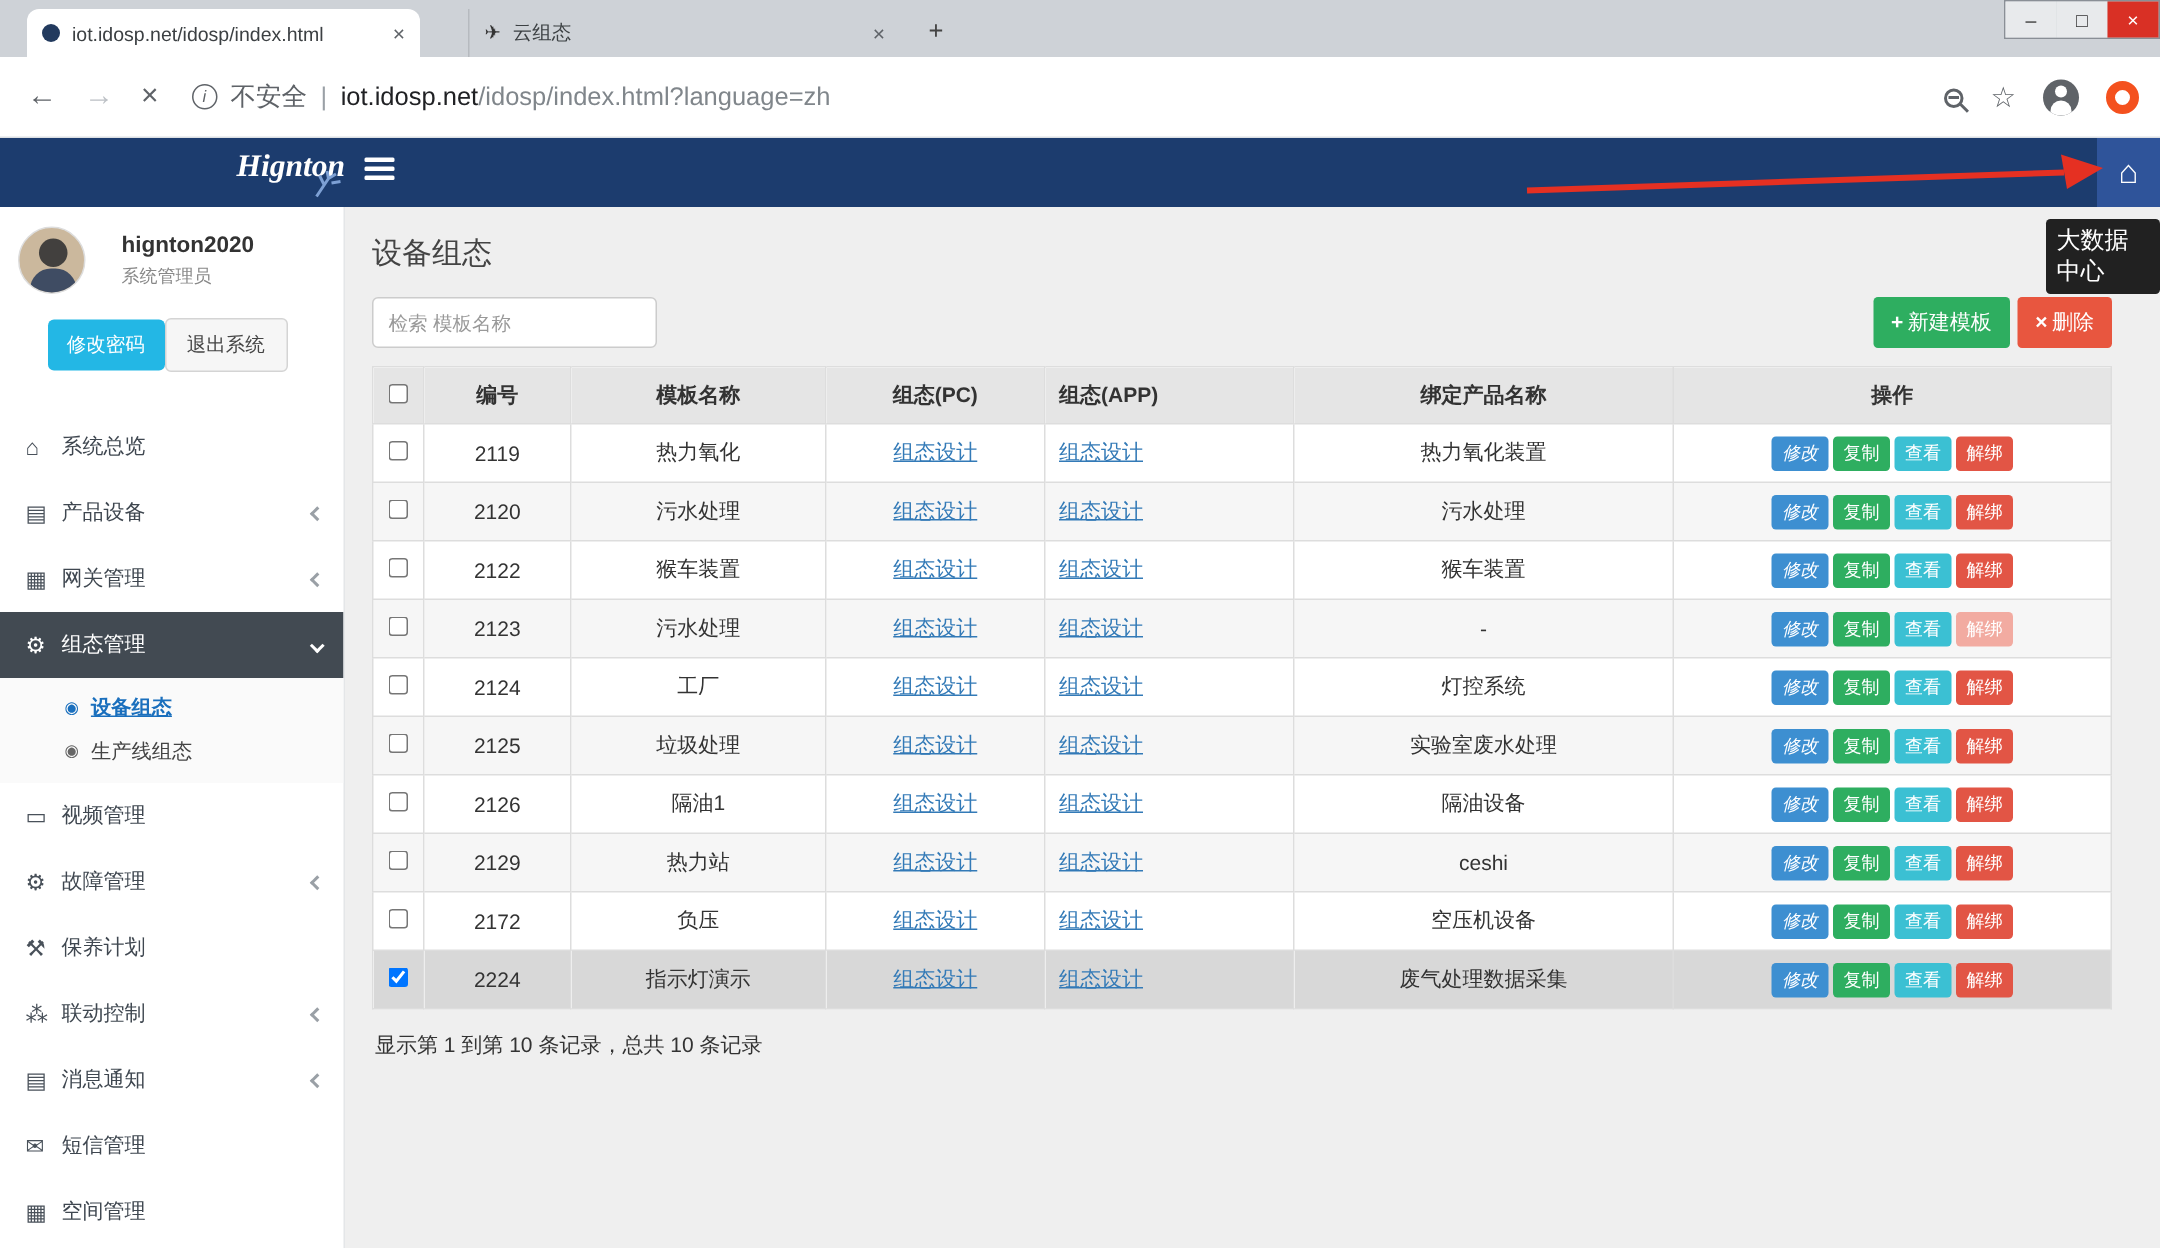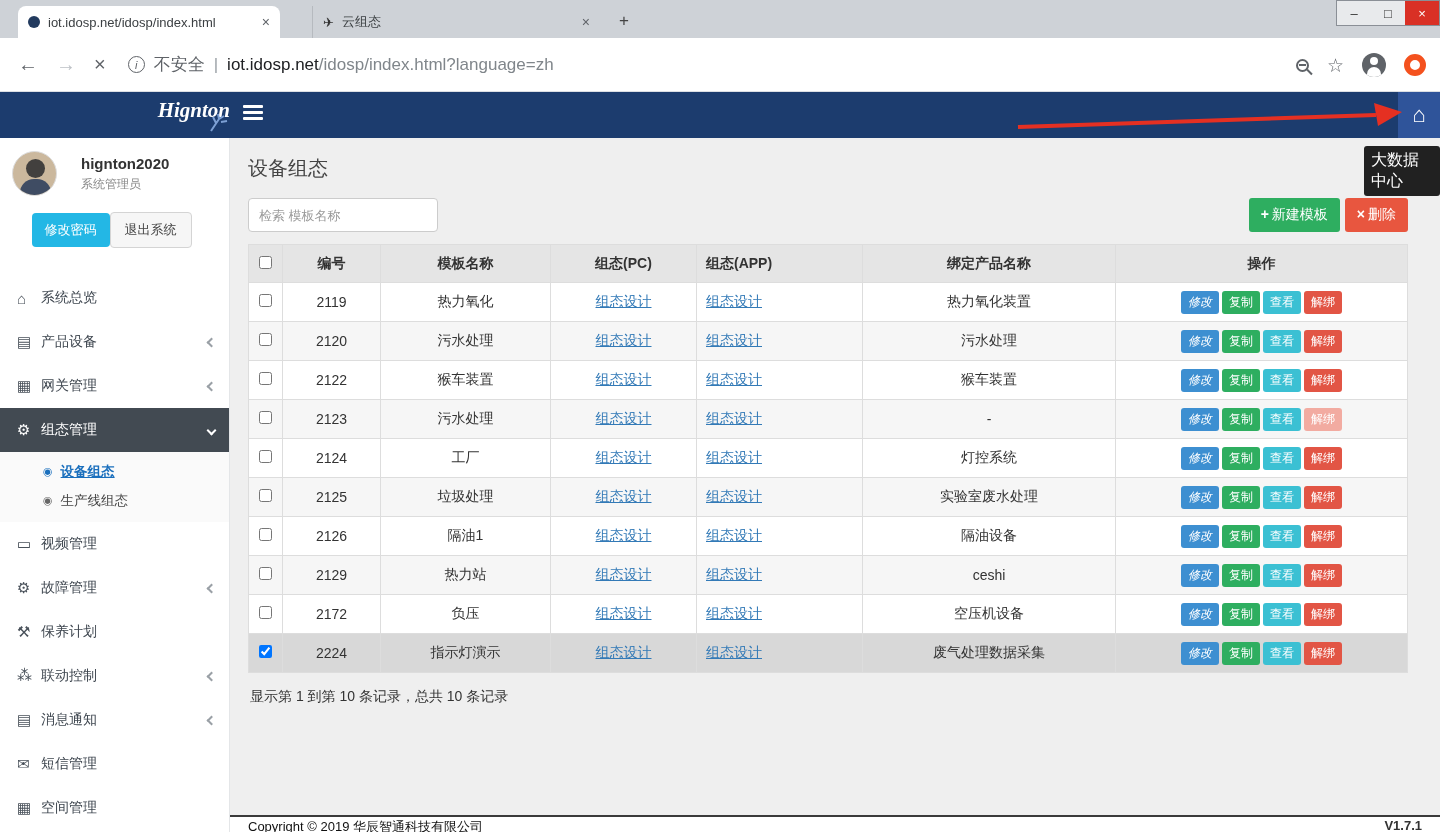--- a/index.html
+++ b/index.html
@@ -395,24 +395,20 @@
     <td class="td-app"><a class="dlink link-app">组态设计</a></td>
     <td class="cell-product">废气处理数据采集</td>
     <td class="cell-actions"><button class="act-btn act-0">修改</button><button class="act-btn act-1">复制</button><button class="act-btn act-2">查看</button><button class="act-btn act-3">解绑</button></td>
   </tr>
 </tbody>
       </table>
     </div>
     <div class="summary">显示第 1 到第 10 条记录，总共 10 条记录</div>
   </div>
 
-  <div class="app-footer">
-    <span class="copyright">Copyright © 2019 华辰智通科技有限公司</span>
-    <span class="version">V1.7.1</span>
-  </div>
 
   <svg class="annotation-svg">
     <path d="M1018 127 Q1200 121 1376 115" stroke="#e53022" stroke-width="4" fill="none"></path>
     <polygon points="1402,112 1374,103 1378,126" fill="#e53022"></polygon>
   </svg>
 
   <div class="home-tooltip">大数据中心</div>
 
 </div>
 

